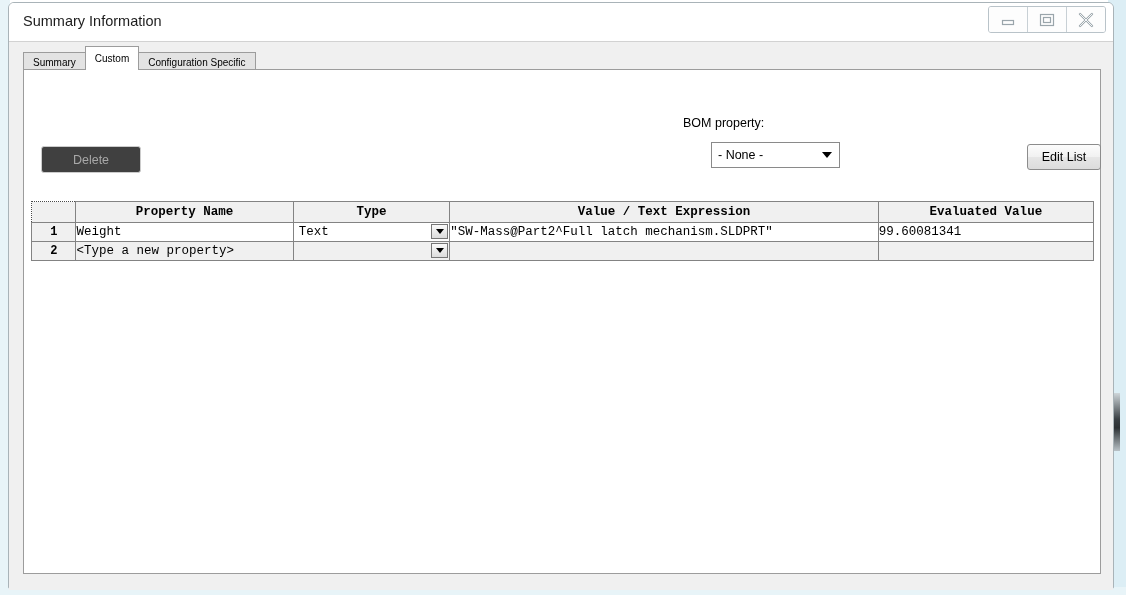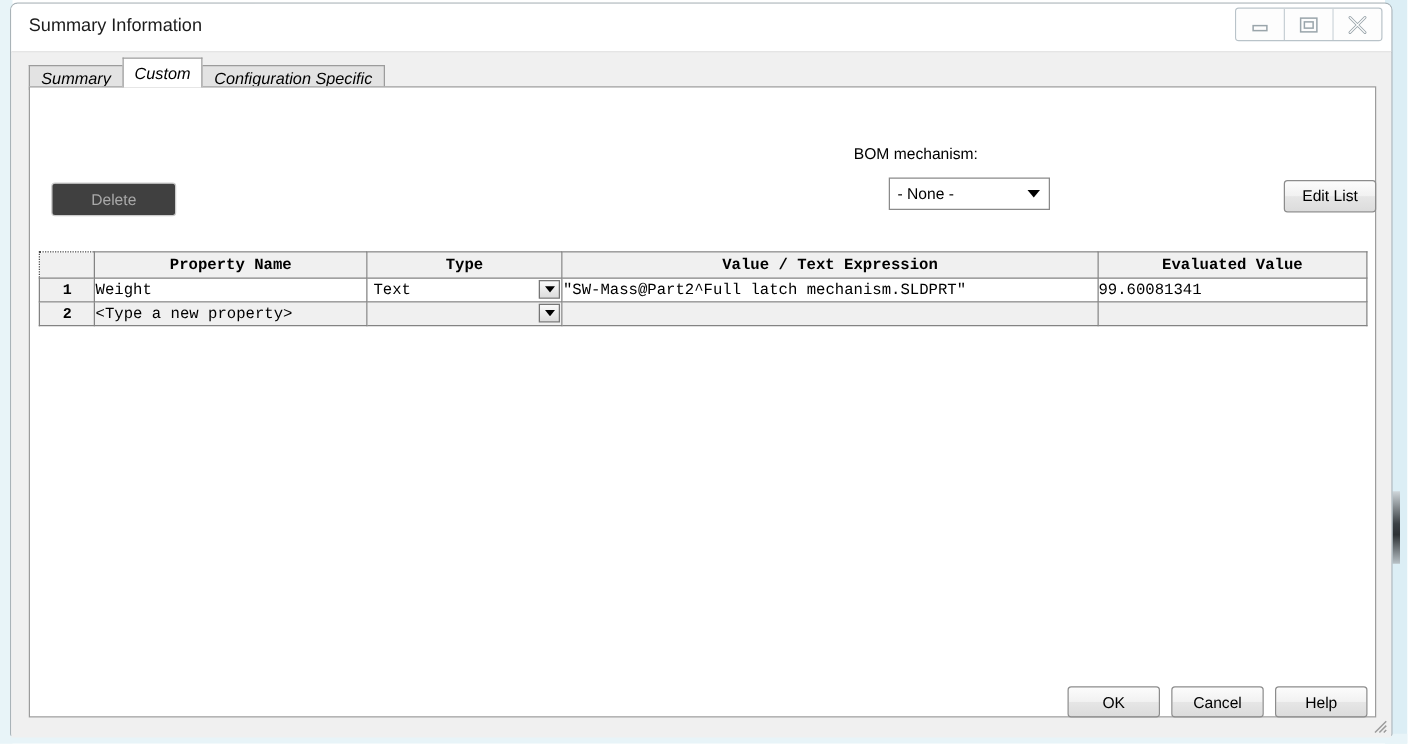--- a/index.html
+++ b/index.html
@@ -112,30 +112,29 @@
     top: 6px;
     width: 1078px;
     height: 22px;
     display: flex;
     align-items: flex-end;
   }
   .tab {
     height: 20px;
     line-height: 20px;
     padding: 0 9px;
-    font-size: 13px;
+    font-size: 10px;
     background: #e3e3e3;
     border: 1px solid #9c9c9c;
     border-bottom: none;
     box-sizing: border-box;
     white-space: nowrap;
     cursor: default;
     position: relative;
     top: 2px;
-    font-style: italic;
   }
   .tab + .tab { margin-left: -1px; }
   .tab.active {
     background: #ffffff;
     height: 24px;
     line-height: 23px;
     top: 0;
     z-index: 3;
     border-color: #9c9c9c;
   }
@@ -379,21 +378,21 @@
       </div>
       <div class="tab">
         <span>Configuration Specific</span>
       </div>
     </div>
 
     <div class="tabpanel">
 
       <button class="btn disabled delete-btn">Delete</button>
 
-      <div class="bom-label">BOM mechanism:</div>
+      <div class="bom-label">BOM property:</div>
 
       <div class="bom-select">
         <span class="bom-select-text">- None -</span>
         <span class="bom-arrow-box">
           <span class="arrow-dn"></span>
         </span>
       </div>
 
       <button class="btn editlist-btn">Edit List</button>
 
@@ -436,24 +435,15 @@
                 <span class="arrow-dn"></span>
               </span>
             </td>
             <td class="cell-text gray"></td>
             <td class="cell-eval gray"></td>
           </tr>
         </tbody>
       </table>
     </div>
 
-    <div class="footer">
-      <button class="btn footer-btn ok-btn">OK</button>
-      <button class="btn footer-btn cancel-btn">Cancel</button>
-      <button class="btn footer-btn help-btn">Help</button>
-
-      <svg class="resize-grip" viewBox="0 0 14 14" aria-hidden="true">
-        <path d="M13 4 L4 13 M13 7.5 L7.5 13 M13 11 L11 13" stroke="#9b9b9b" stroke-width="1.2" fill="none"></path>
-      </svg>
-    </div>
 
   </div>
 </div>
 
 </body></html>

